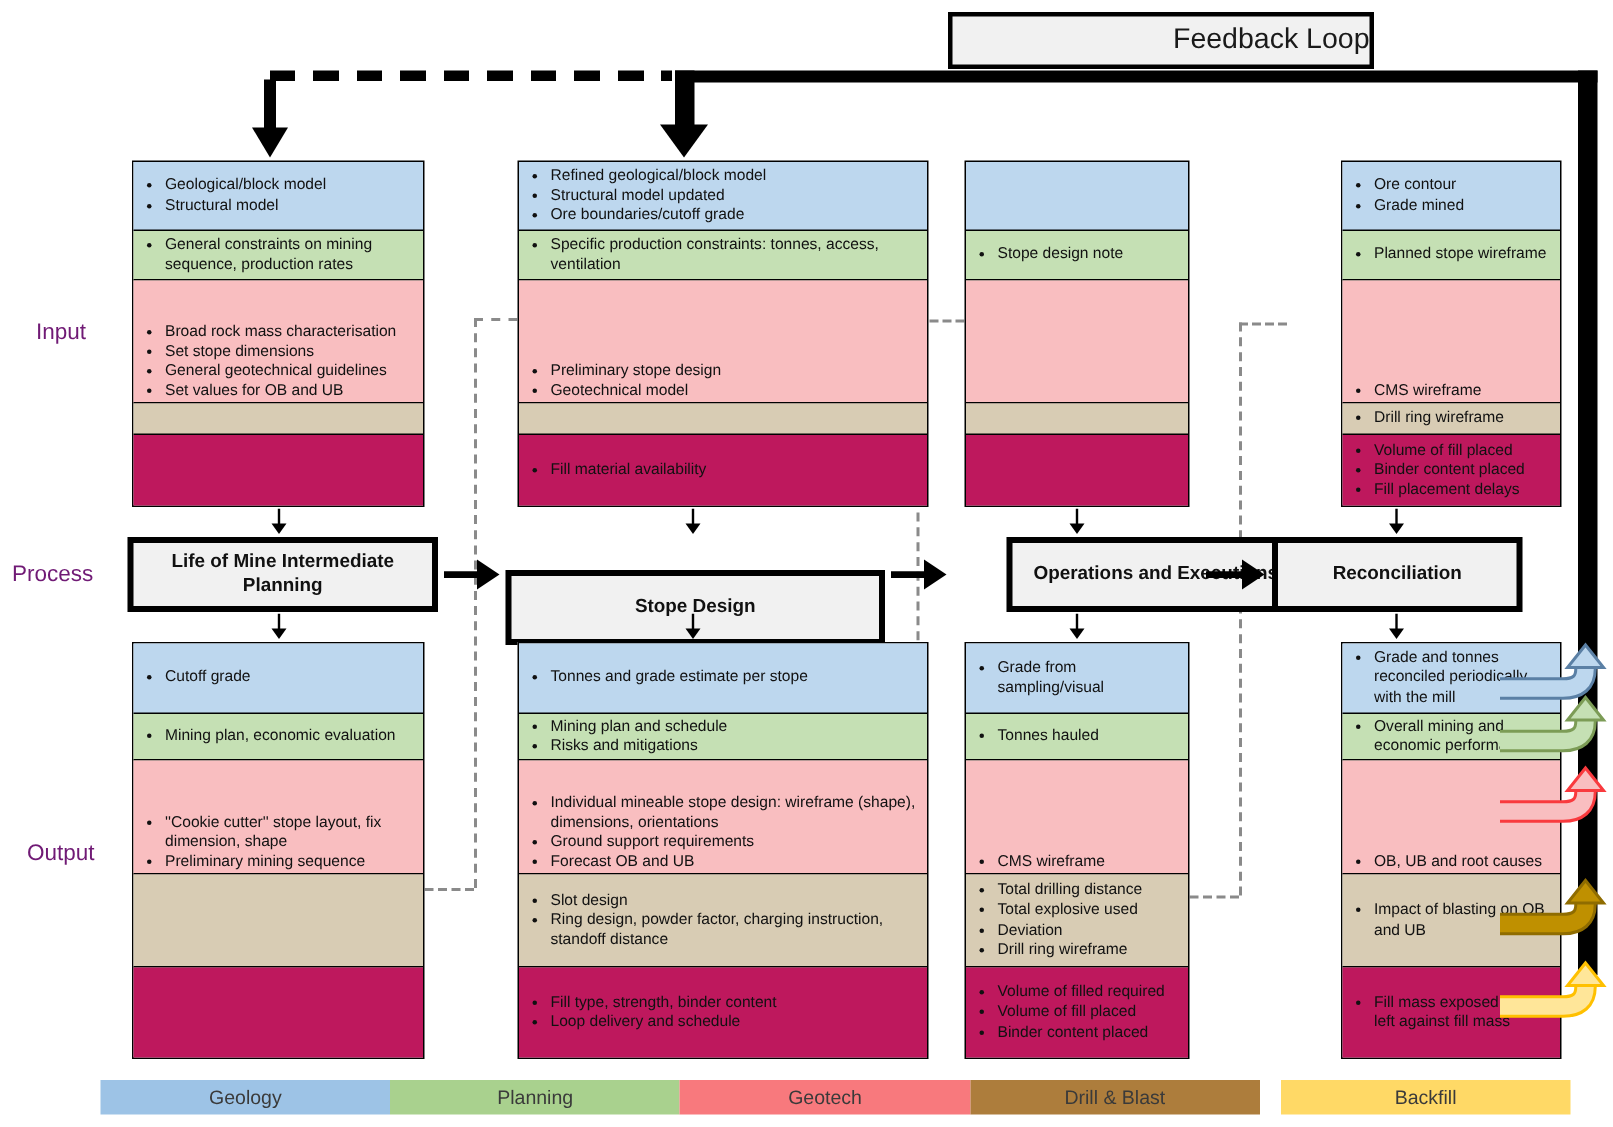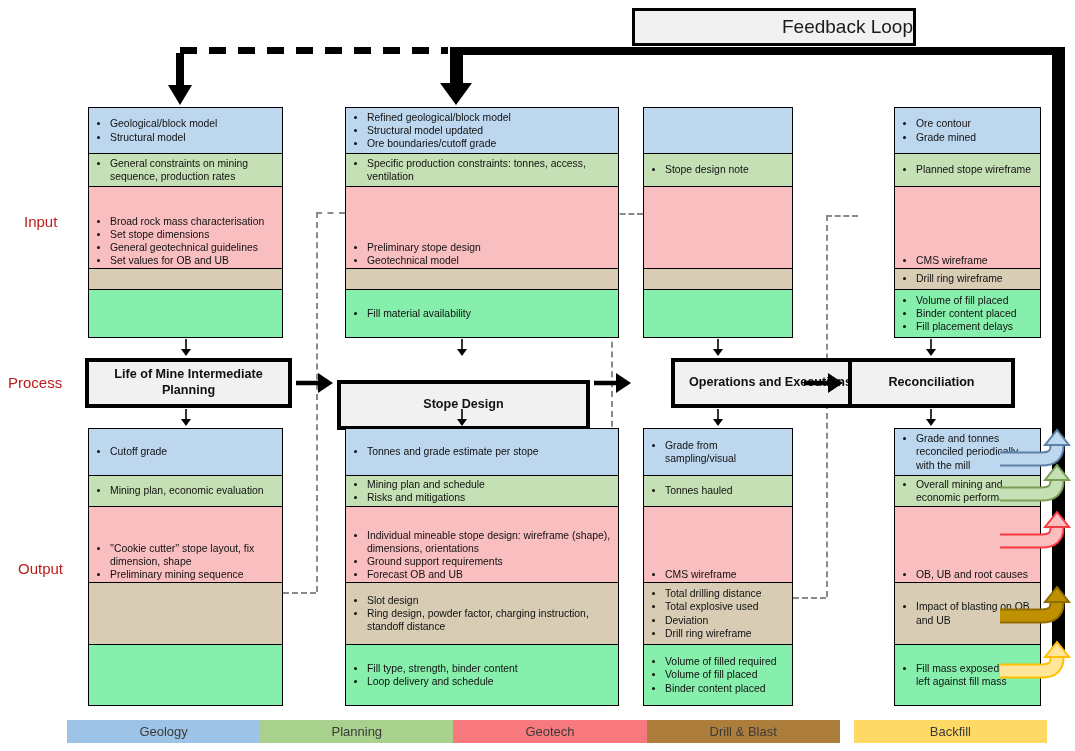--- a/index.html
+++ b/index.html
@@ -5,21 +5,21 @@
   html,body{margin:0;padding:0;background:#fff;}
   .canvas{position:relative;width:1075px;height:751px;background:#fff;overflow:hidden;
           font-family:"Liberation Sans","DejaVu Sans",sans-serif;}
   
   .iobox{position:absolute;border:1px solid #000;display:flex;flex-direction:column;box-sizing:border-box;background:#fff;z-index:2;}
   .band{display:flex;align-items:center;border-bottom:1px solid #000;box-sizing:border-box;overflow:hidden;padding:1px 2px 1px 4px;}
   .band:last-child{border-bottom:none;flex:1;}
   .band ul{margin:0;padding-left:17px;}
   .band li{font-size:10.4px;line-height:1.26;color:#111;}
   .geology{background:#BDD7EE;} .planning{background:#C5E0B4;} .geotech{background:#F9BEC0;align-items:flex-end;}
-  .drill{background:#D8CCB4;} .backfill{background:#86efac;}
+  .drill{background:#D8CCB4;} .backfill{background:#be185d;}
   .ib1{height:46px;} .ib2{height:33px;} .ib3{height:82px;} .ib4{height:21px;}
   .ob1{height:47px;} .ob2{height:31px;} .ob3{height:76px;} .ob4{height:62px;}
   .cx1{left:88px;width:195px;} .cx2{left:345px;width:274px;} .cx3{left:643px;width:150px;} .cx4{left:858px;width:147px;margin-left:36px;}
   .inbox{top:107px;height:231px;} .outbox{top:428px;height:278px;}
   
   .process{position:absolute;top:358px;height:50px;border:4px solid #000;background:#F1F1F1;
            display:flex;align-items:center;justify-content:center;text-align:center;
            font-weight:bold;font-size:12.6px;line-height:1.25;color:#111;box-sizing:border-box;z-index:2;padding:0 6px;}
   
   .fb-box{position:absolute;left:632px;top:8px;width:284px;height:38px;border:3px solid #000;background:#F1F1F1;
@@ -27,21 +27,21 @@
   .fb-h{position:absolute;left:450px;top:47px;width:615px;height:8px;background:#000;z-index:1;}
   .fb-v{position:absolute;left:1052px;top:47px;width:13px;height:603px;background:#000;z-index:1;}
   .fb-dash{position:absolute;left:180px;top:47px;width:268px;height:7px;
            background:repeating-linear-gradient(90deg,#000 0 17px,transparent 17px 29px);z-index:1;}
   .stem{position:absolute;background:#000;z-index:1;}
   .tri-down{position:absolute;width:0;height:0;z-index:1;}
   
   .dashv{position:absolute;width:0;border-left:2px dashed #8a8a8a;z-index:0;}
   .dashh{position:absolute;height:0;border-top:2px dashed #8a8a8a;z-index:0;}
   
-  .rowlabel{position:absolute;font-size:15px;color:#b91c1c;z-index:2;}
+  .rowlabel{position:absolute;font-size:15px;color:#701a75;z-index:2;}
   .legend{position:absolute;left:67px;top:720px;width:980px;height:23px;display:flex;z-index:2;border-radius:10px;}
   .lcell{flex:1;display:flex;align-items:center;justify-content:center;font-size:13px;color:#3a3a3a;}
   .lg1{background:#9DC3E6;} .lg2{background:#A9D18E;} .lg3{background:#F8797D;} .lg4{background:#AD7D3C;} .lg5{background:#FFD966;margin-left:14px;}
   .mini{position:absolute;z-index:2;}
   .elbow{position:absolute;left:1000px;z-index:3;}
 </style>
 </head>
 <body>
 
 <div class="canvas">

